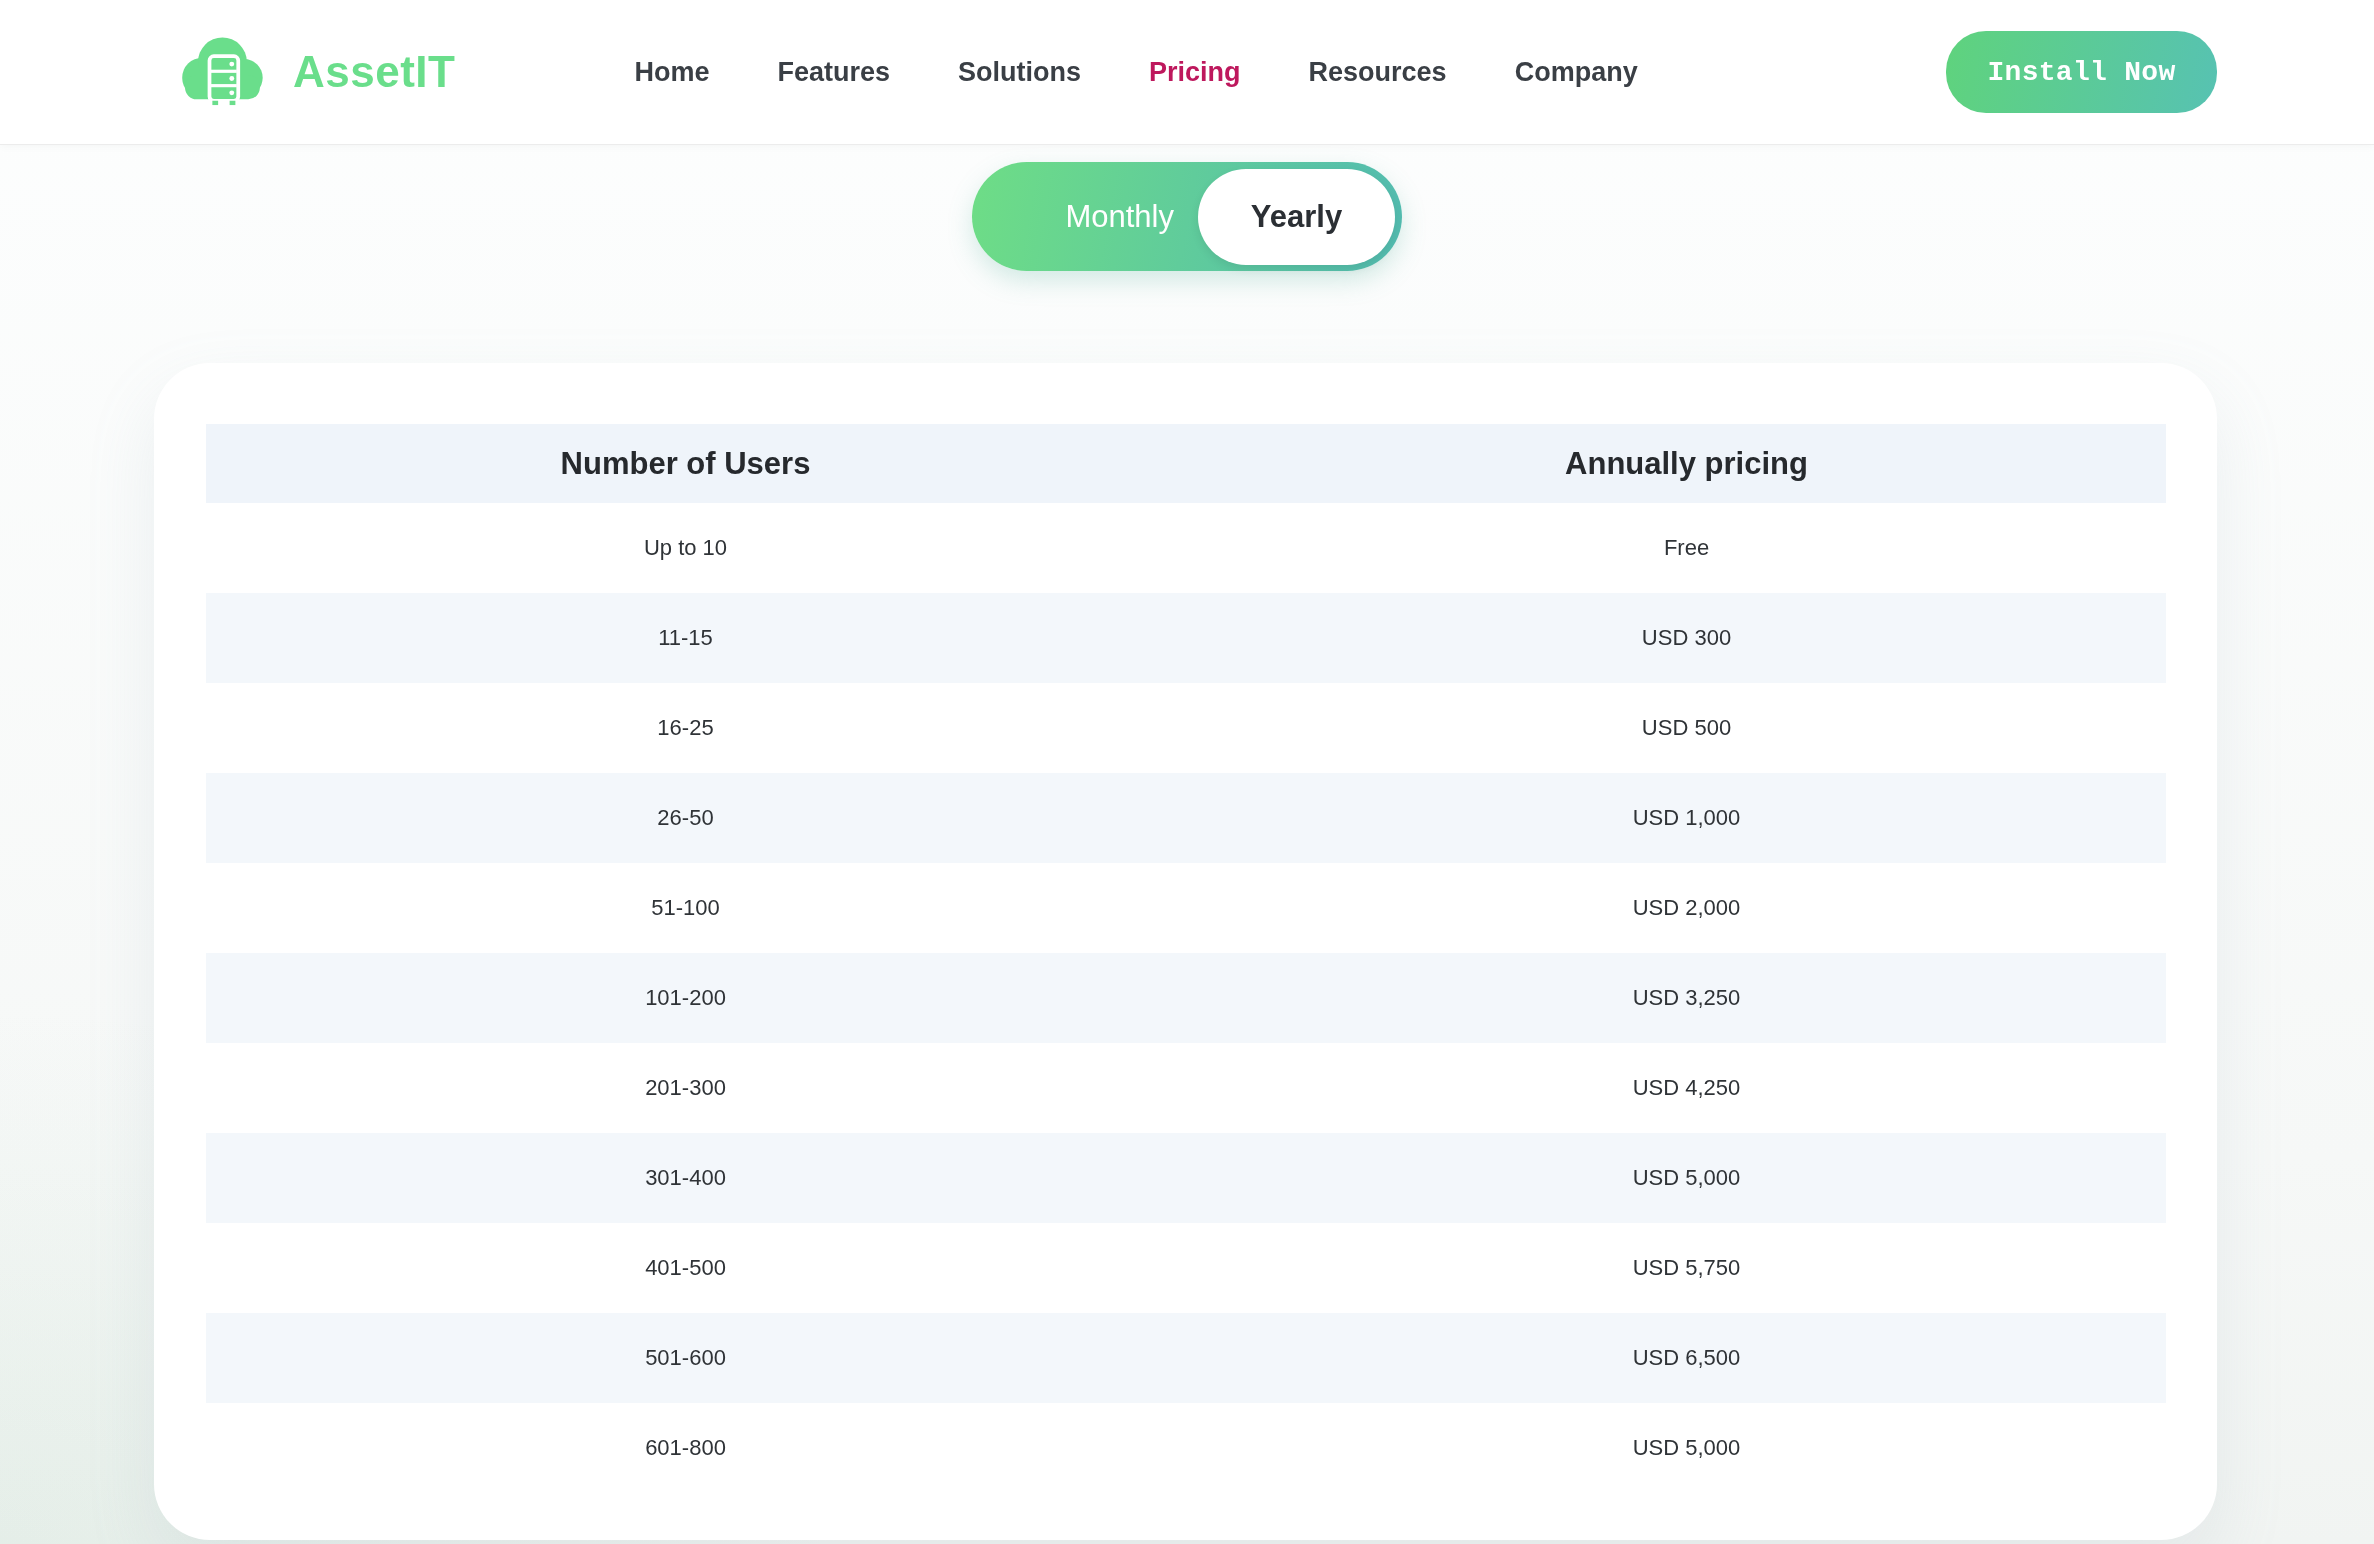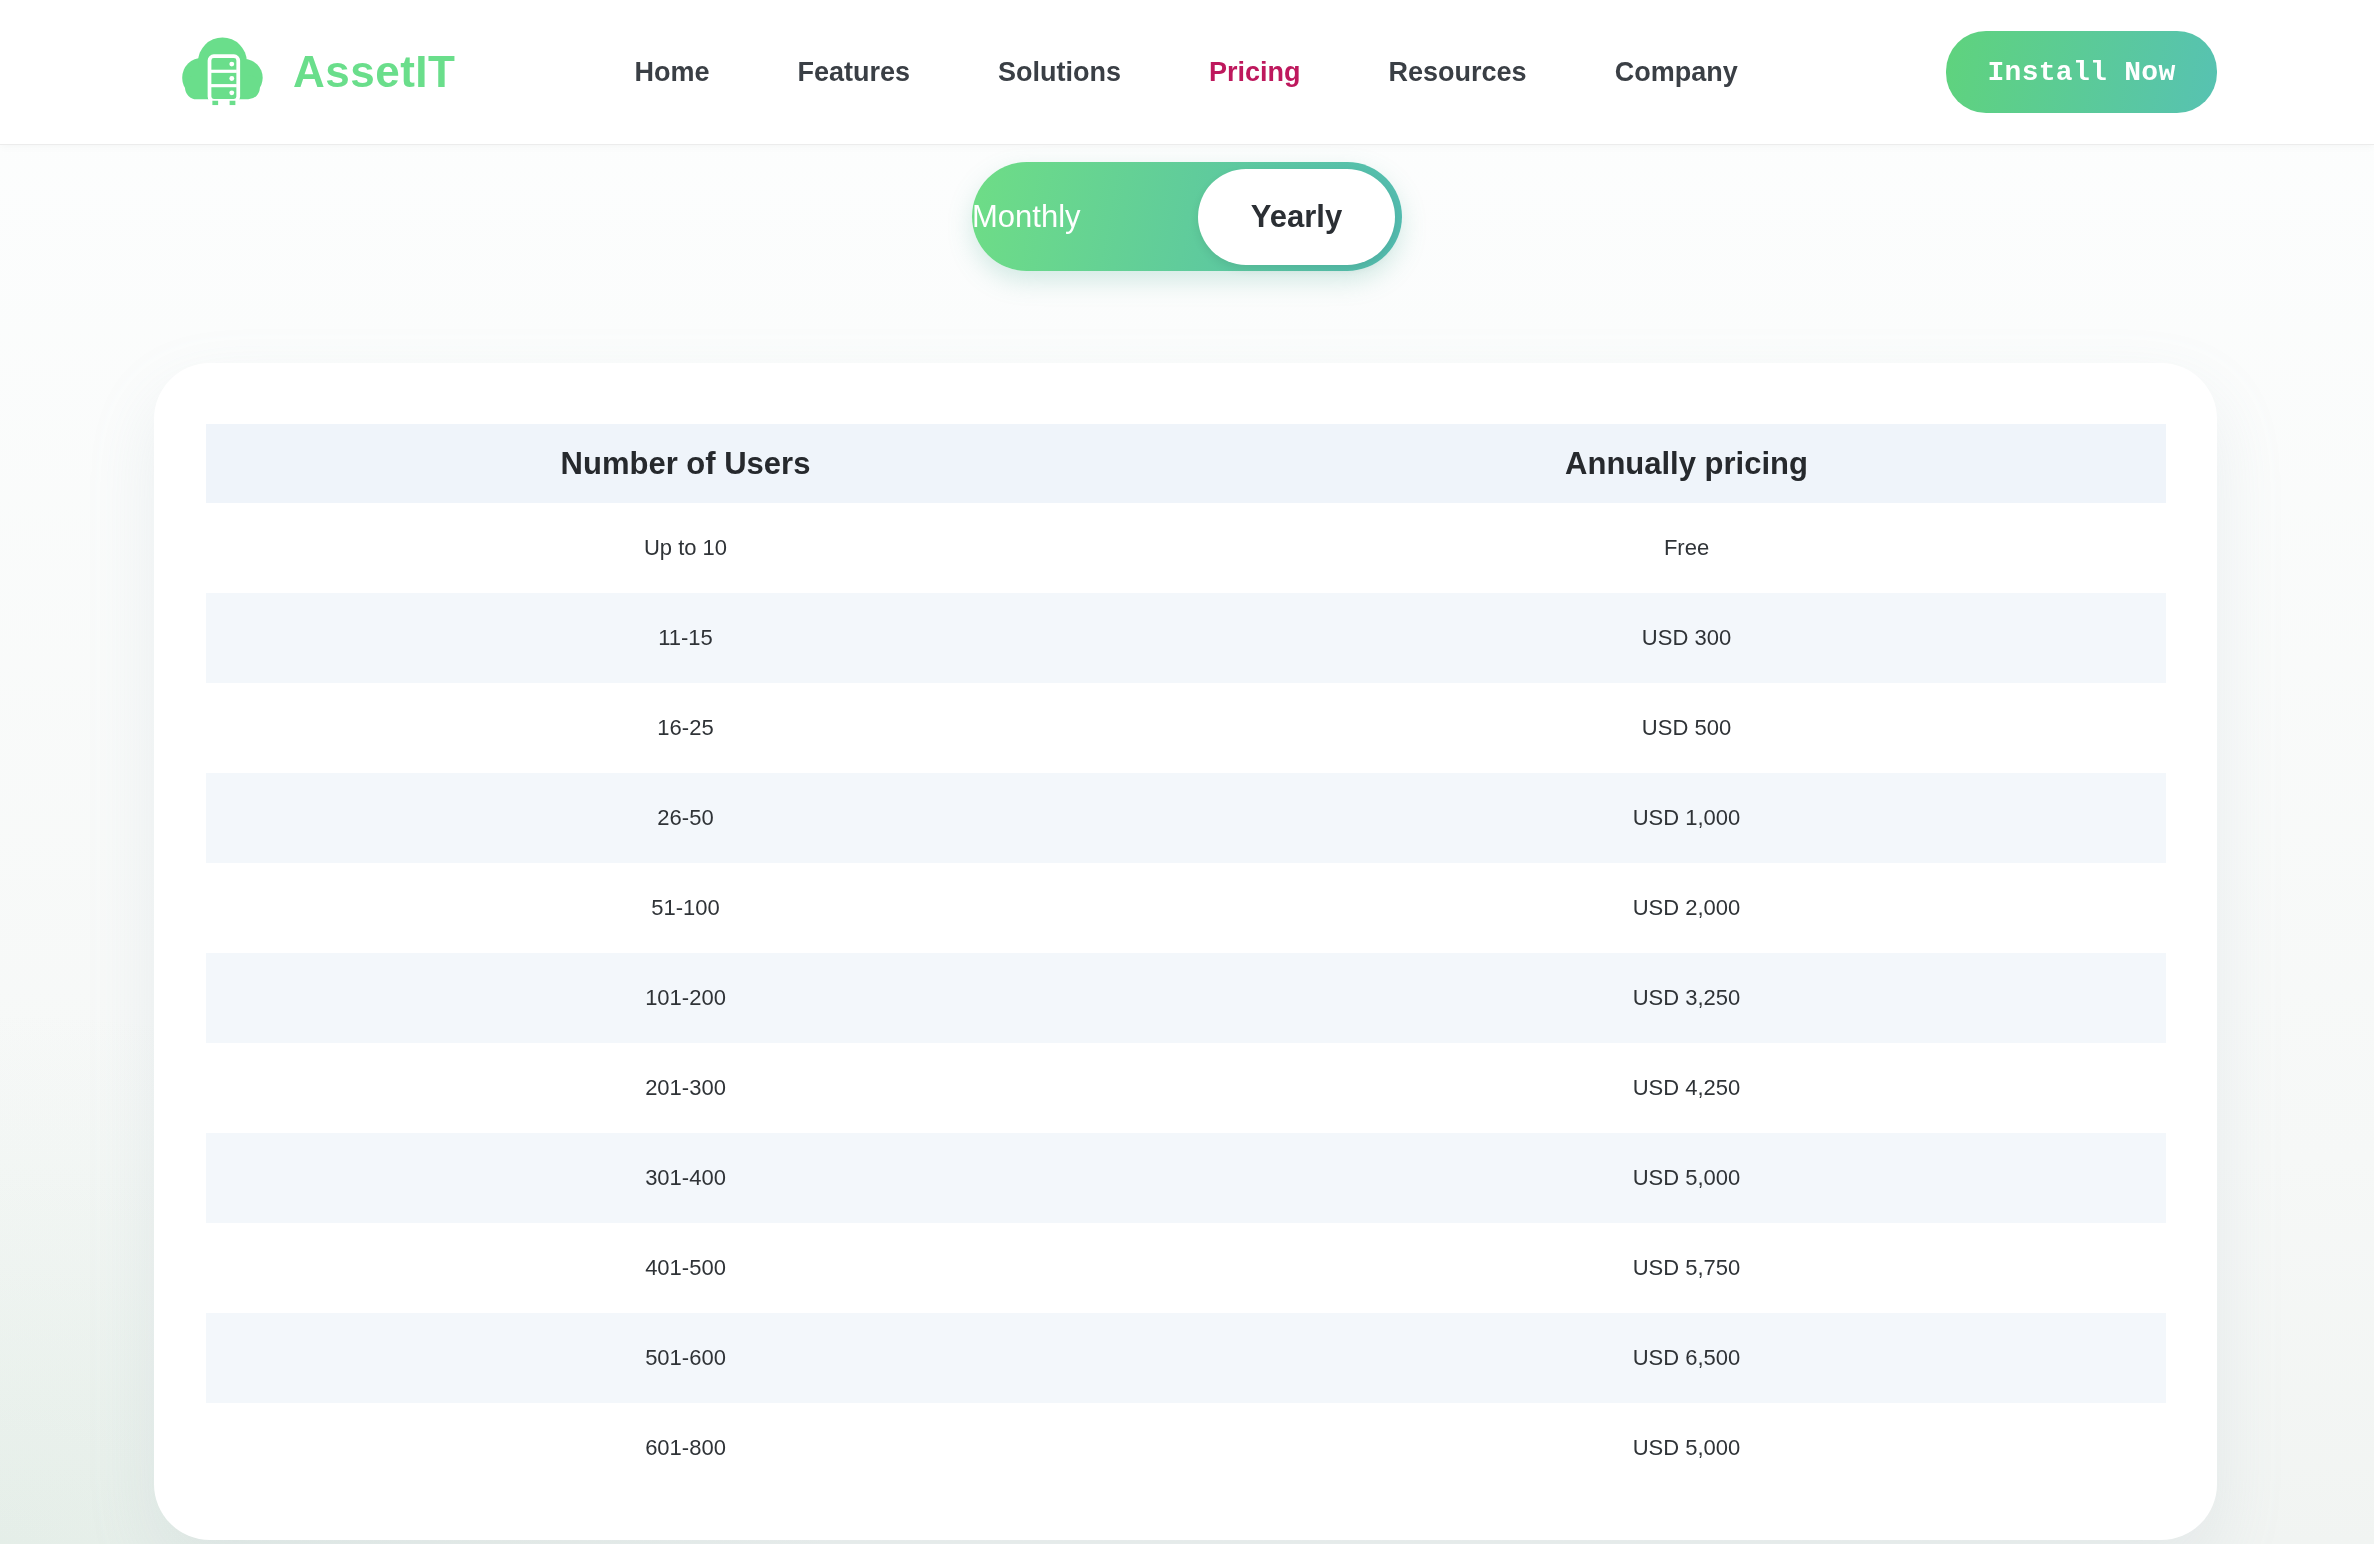--- a/index.html
+++ b/index.html
@@ -21,21 +21,21 @@
     box-shadow:0 2px 8px rgba(0,0,0,0.03);
     display:flex; align-items:center;
     z-index:5;
   }
   .logo { display:flex; align-items:center; margin-left:175px; cursor:pointer;gap:20px; }
   .logo svg { width:92px; height:76px; display:block; }
   .logo-text {
     font-size:44px; font-weight:700; color:#6ade8b;
     margin-left:6px; letter-spacing:0.5px;
   }
-  .nav { display:flex; align-items:center; gap:88px; margin-left:179px; }
+  .nav { display:flex; align-items:center; gap:68px; margin-left:179px; }
   .nav-item {
     font-size:27px; font-weight:600; color:#3a3f45;
     cursor:pointer; white-space:nowrap;
   }
   .nav-item.active { color:#be185d; }
   .cta-btn {
     margin-left:auto; margin-right:157px;
     width:271px; height:82px; border:none; border-radius:40px;
     background:linear-gradient(100deg, #5fd37d 0%, #57c2b2 100%);
     color:#ffffff; font-size:28px; font-weight:700;
@@ -46,23 +46,23 @@
   
   .toggle {
     position:absolute; top:162px; left:50%; transform:translateX(-50%);
     width:430px; height:109px; border-radius:56px;
     background:linear-gradient(100deg, #6edd86 0%, #52bbb0 100%);
     box-shadow:0 10px 24px rgba(90,180,160,0.25);
     display:flex; align-items:center;
     z-index:4;
   }
   .toggle-option-monthly {
-    flex:1; text-align:left; color:#ffffff;
+    flex:1; text-align:right; color:#ffffff;
     font-size:31px; font-weight:500; cursor:pointer;
-    padding-right:8px;
+    padding-right:24px;
   }
   .toggle-option-yearly {
     width:197px; height:96px; margin-right:7px; border-radius:50px;
     background:#ffffff; color:#2b2f34;
     font-size:31px; font-weight:600;
     display:flex; align-items:center; justify-content:center;
     cursor:pointer; box-shadow:0 4px 10px rgba(0,0,0,0.08);
   }
 
   

